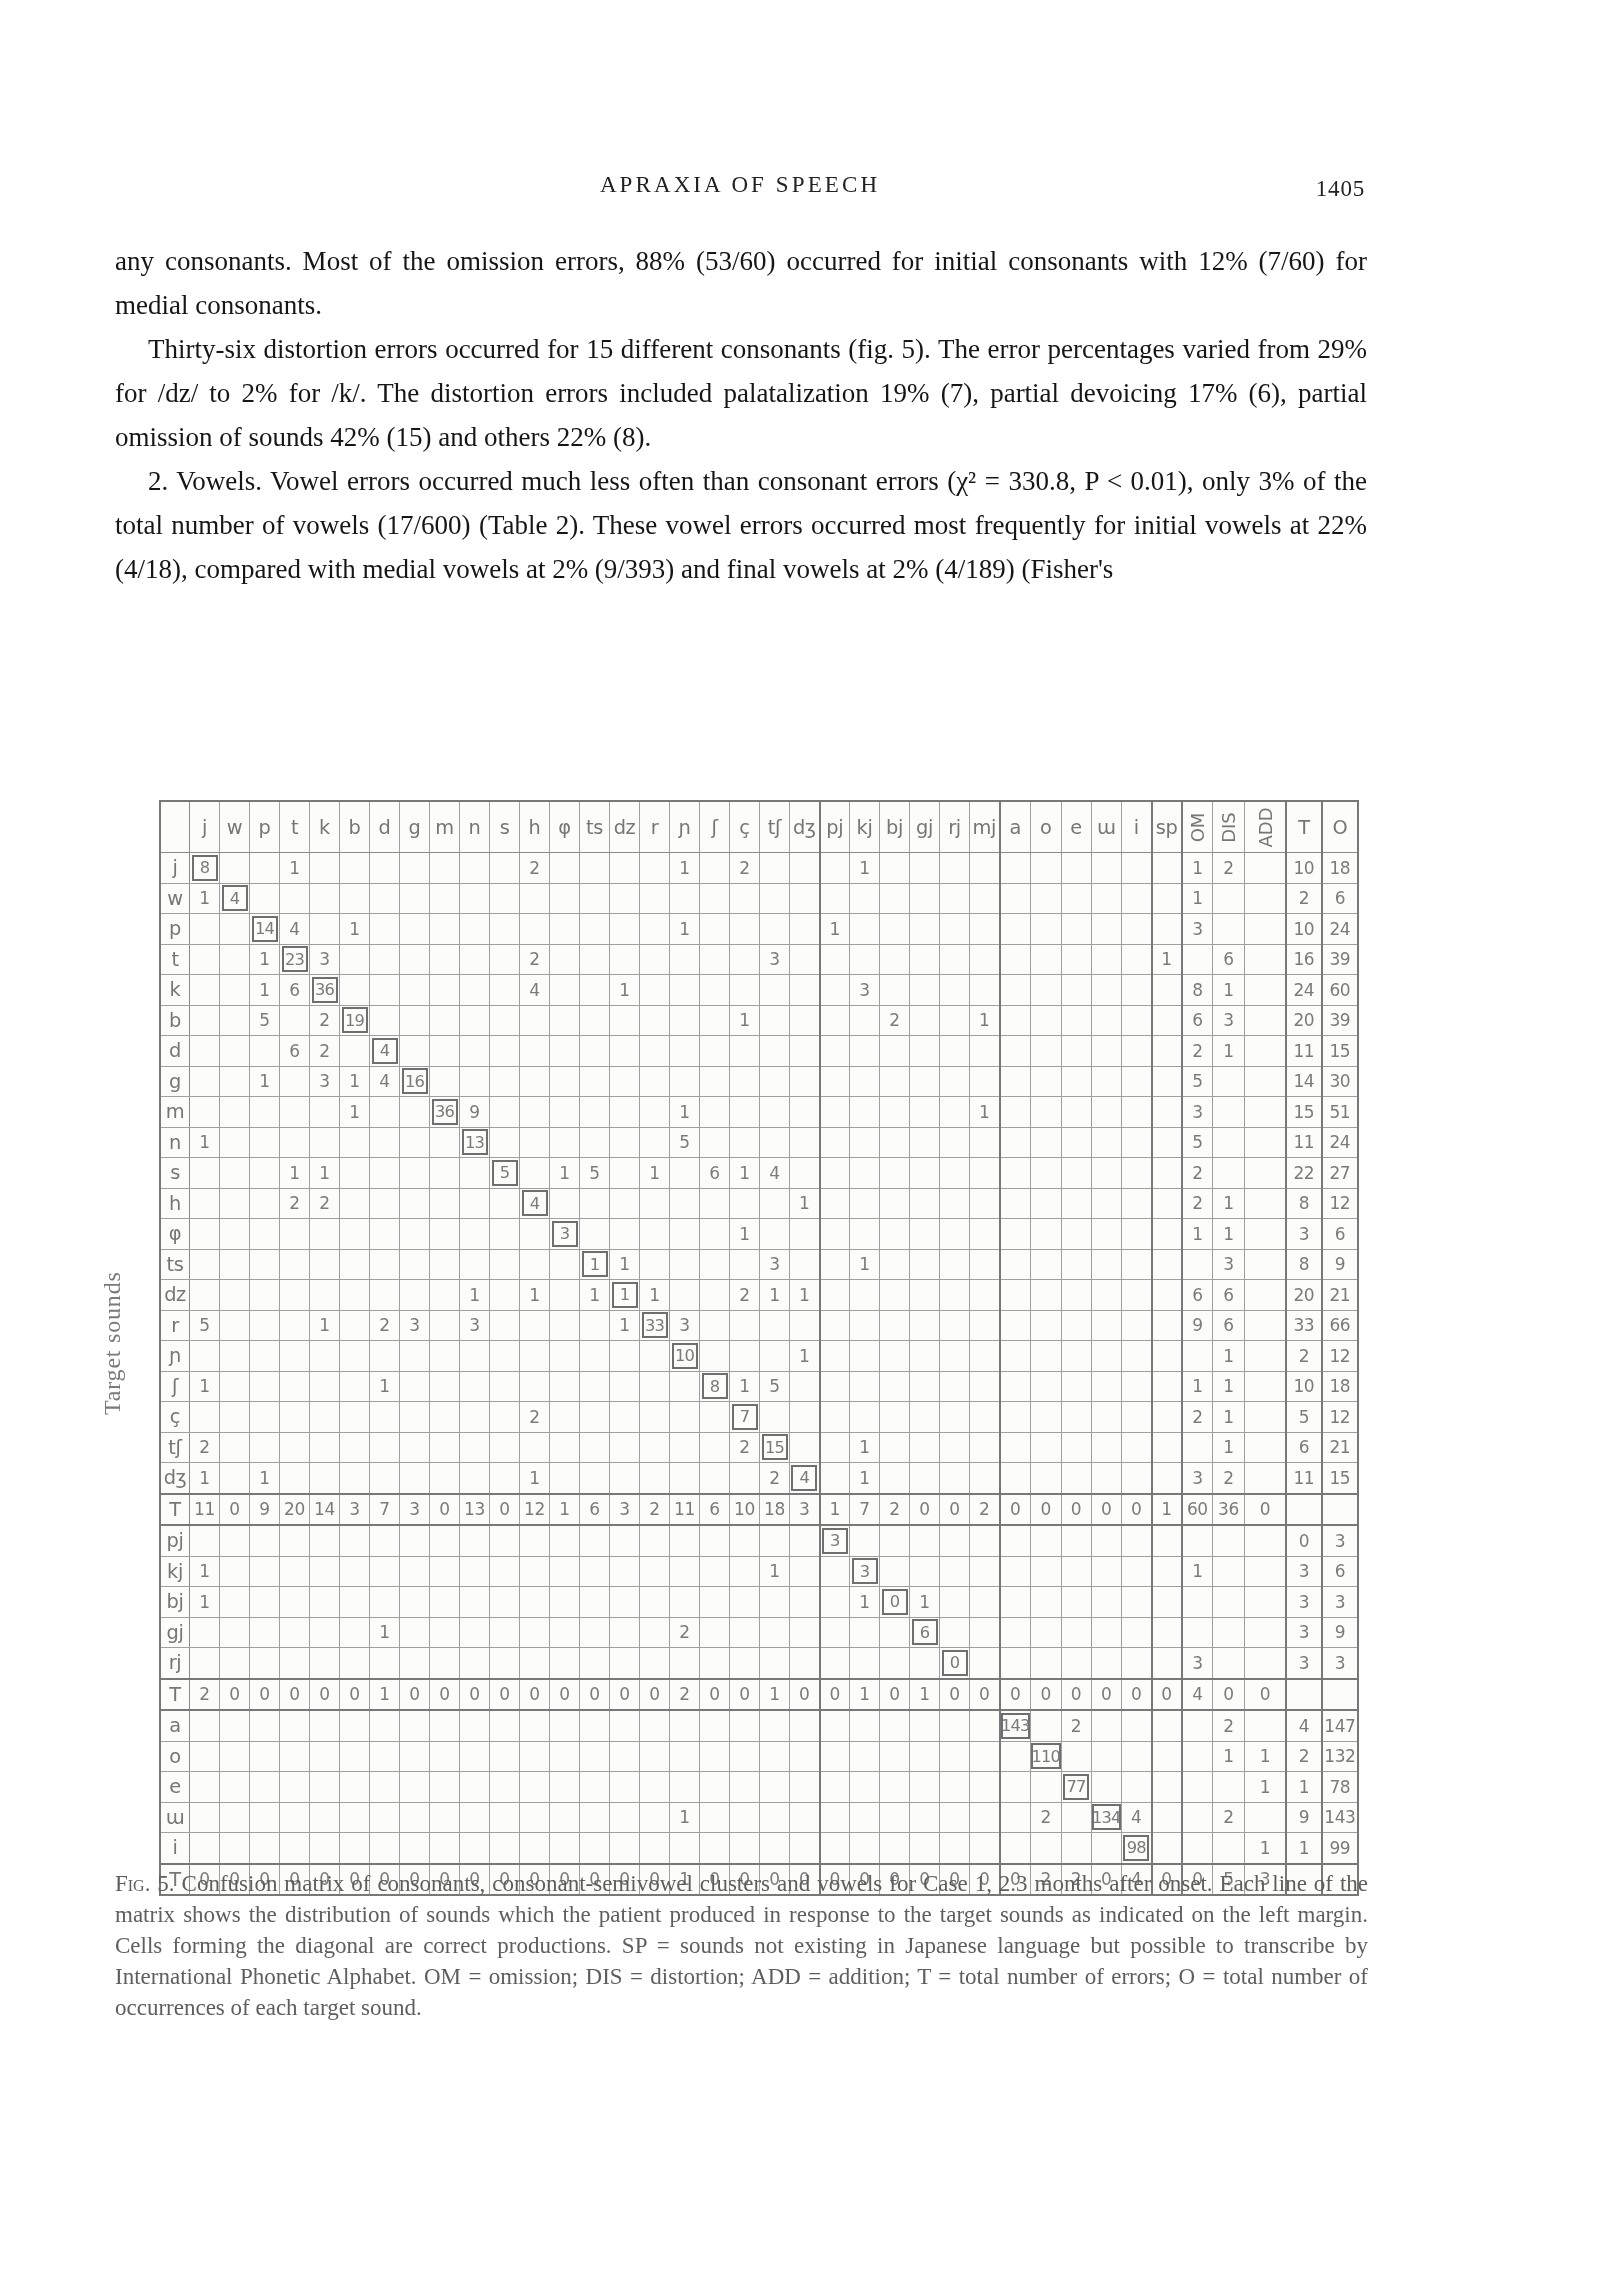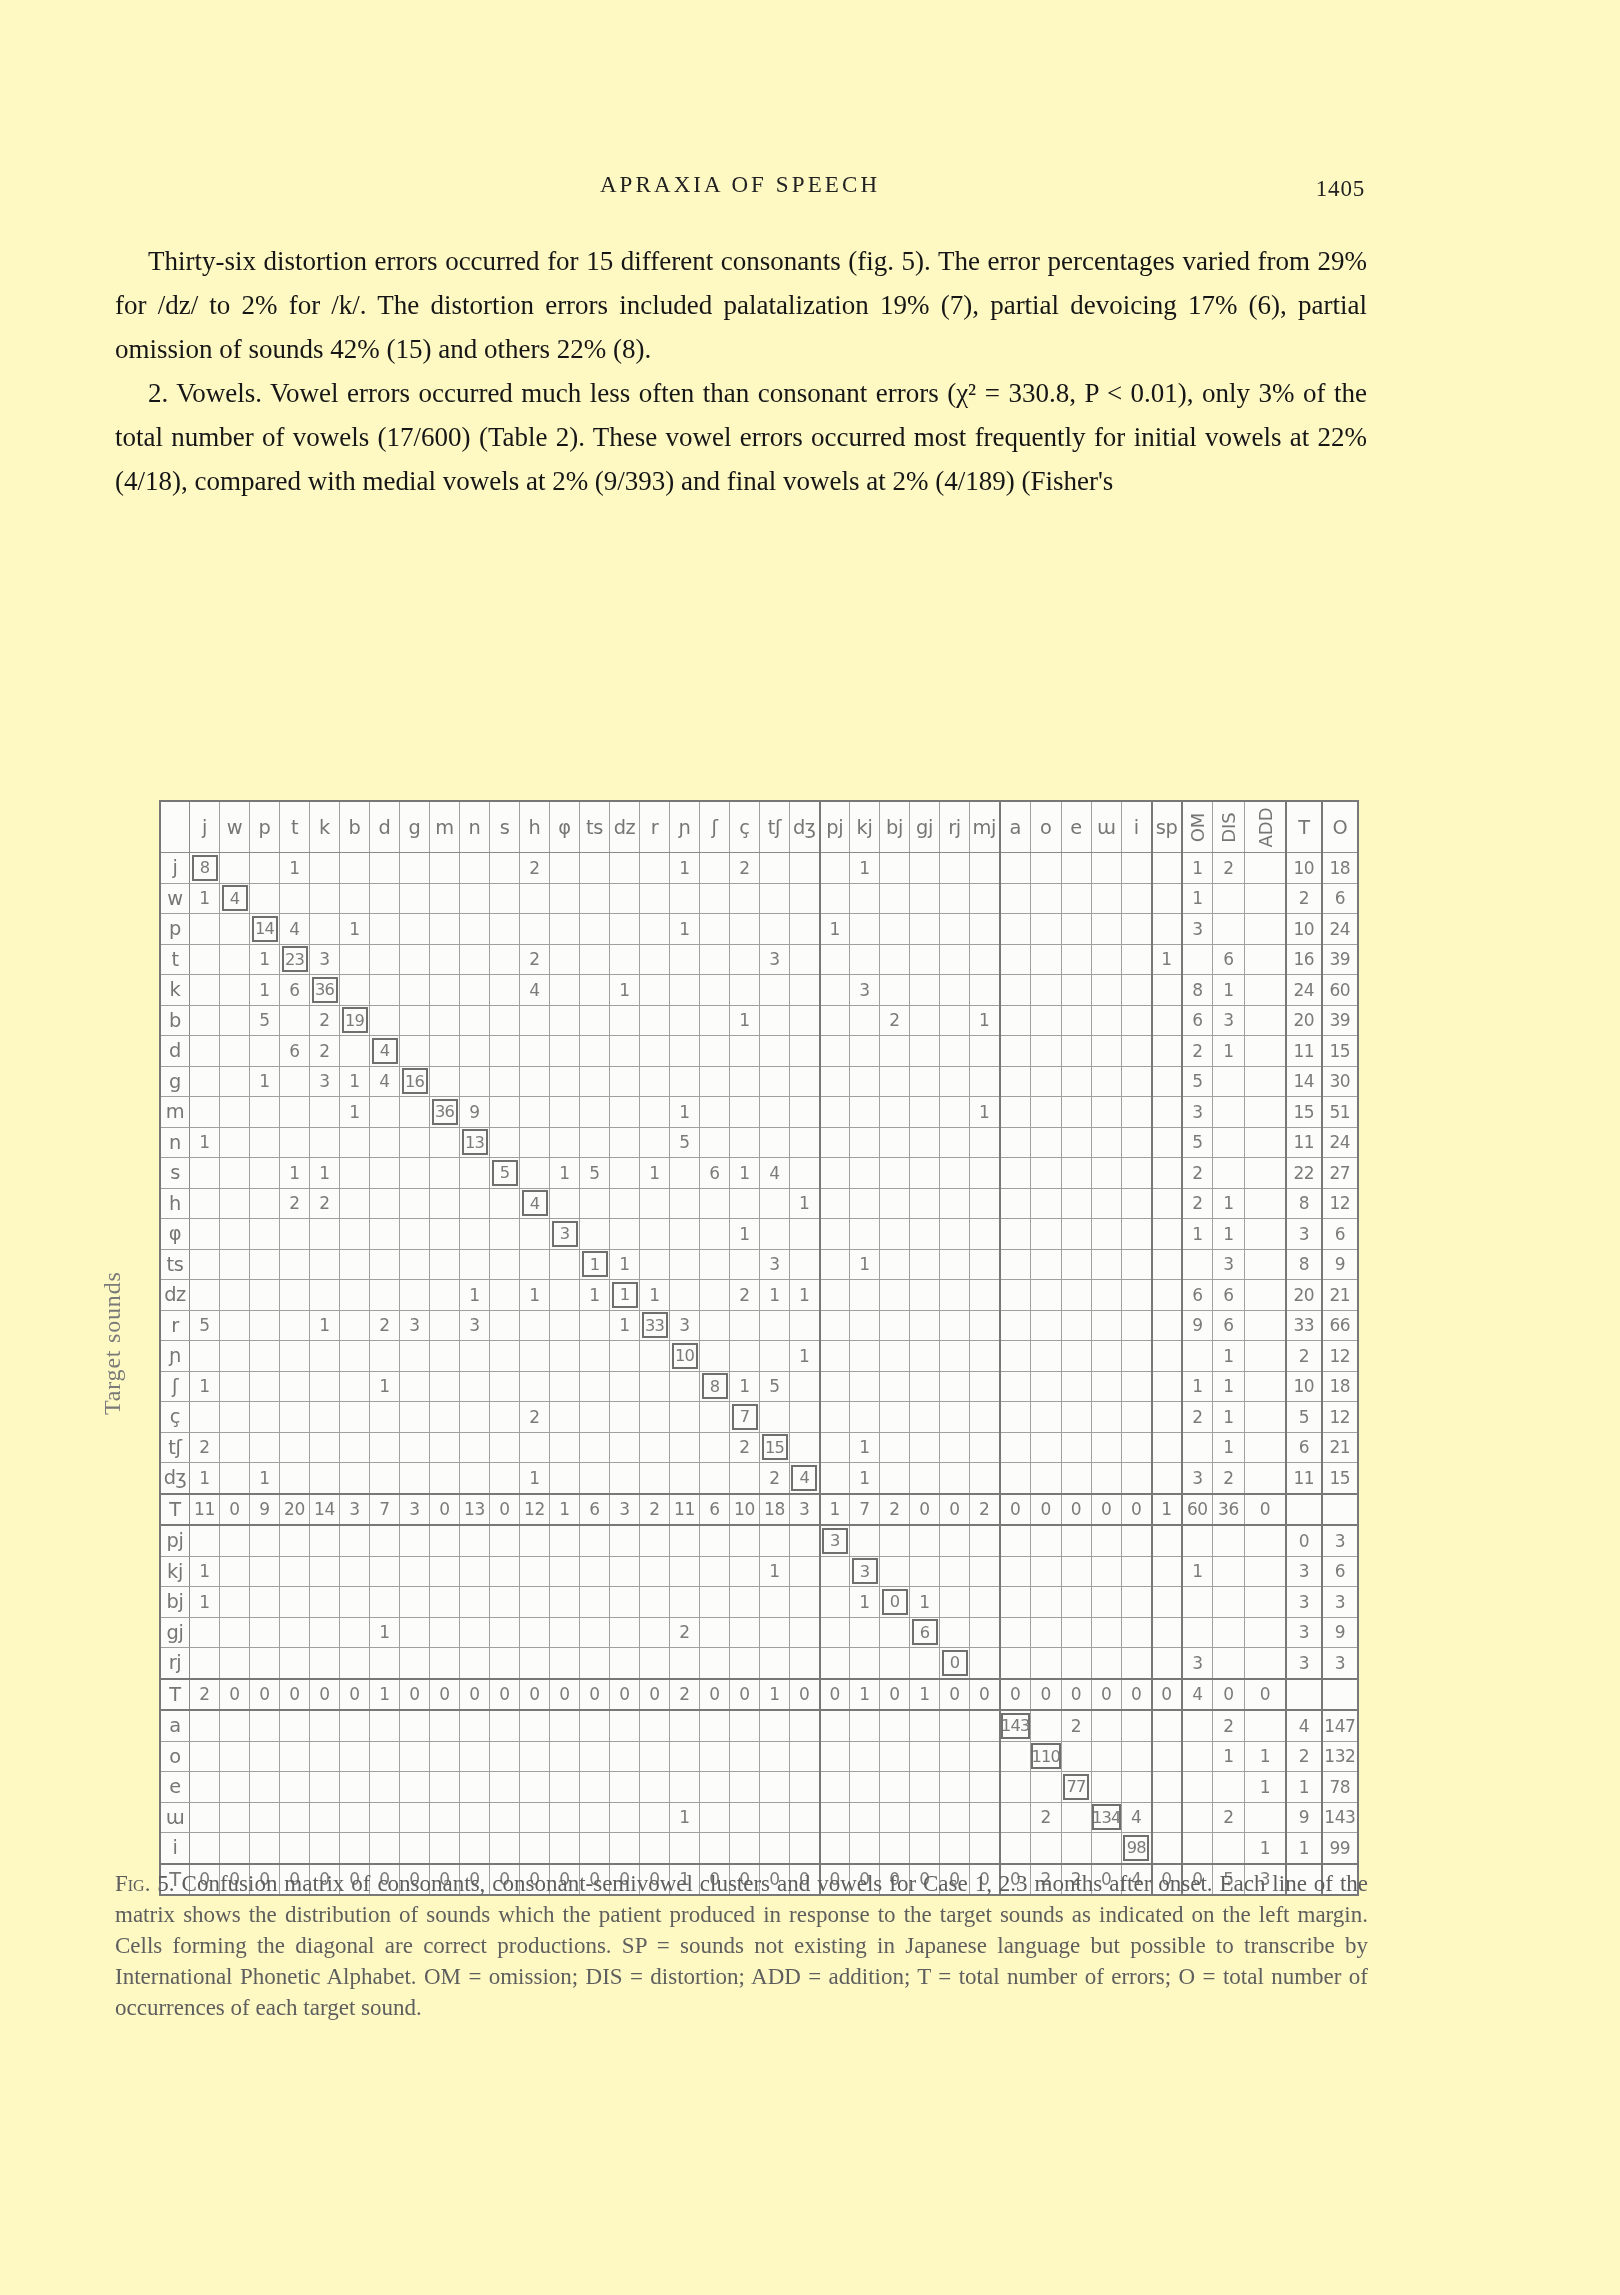--- a/index.html
+++ b/index.html
@@ -1,19 +1,19 @@
 <!DOCTYPE html>
 <html style="font-size:12.4px"><head>
 <meta charset="utf-8">
 <style>
   html,body{margin:0;padding:0;background:#e9e9e7;}
   .page{
     position:relative;
     width:1621px;height:2295px;
-    background:#fef9c3;
+    background:#ffffff;
     font-family:"Liberation Serif", serif;
     color:#1c1c1c;
     overflow:hidden;
   }
   .running-head-wrap{position:absolute;top:172px;left:115px;width:1250px;}
   .running-head{
     text-align:center;
     font-size:23px;letter-spacing:3.1px;
     color:#222;
   }
@@ -87,20 +87,21 @@
 <body>
 
 <div class="page">
 
   <div class="running-head-wrap">
     <div class="running-head">APRAXIA OF SPEECH</div>
     <div class="page-number">1405</div>
   </div>
 
   <div class="body-text">
+    <p>any consonants. Most of the omission errors, 88% (53/60) occurred for initial consonants with 12% (7/60) for medial consonants.</p>
     <p class="indent">Thirty-six distortion errors occurred for 15 different consonants (fig. 5). The error percentages varied from 29% for /dz/ to 2% for /k/. The distortion errors included palatalization 19% (7), partial devoicing 17% (6), partial omission of sounds 42% (15) and others 22% (8).</p>
     <p class="indent">2. Vowels. Vowel errors occurred much less often than consonant errors (χ² = 330.8, P &lt; 0.01), only 3% of the total number of vowels (17/600) (Table 2). These vowel errors occurred most frequently for initial vowels at 22% (4/18), compared with medial vowels at 2% (9/393) and final vowels at 2% (4/189) (Fisher's</p>
   </div>
 
 
   <div class="target-label">Target sounds</div>
 
   <table class="matrix">
       <colgroup>
         <col style="width:29.5px">

